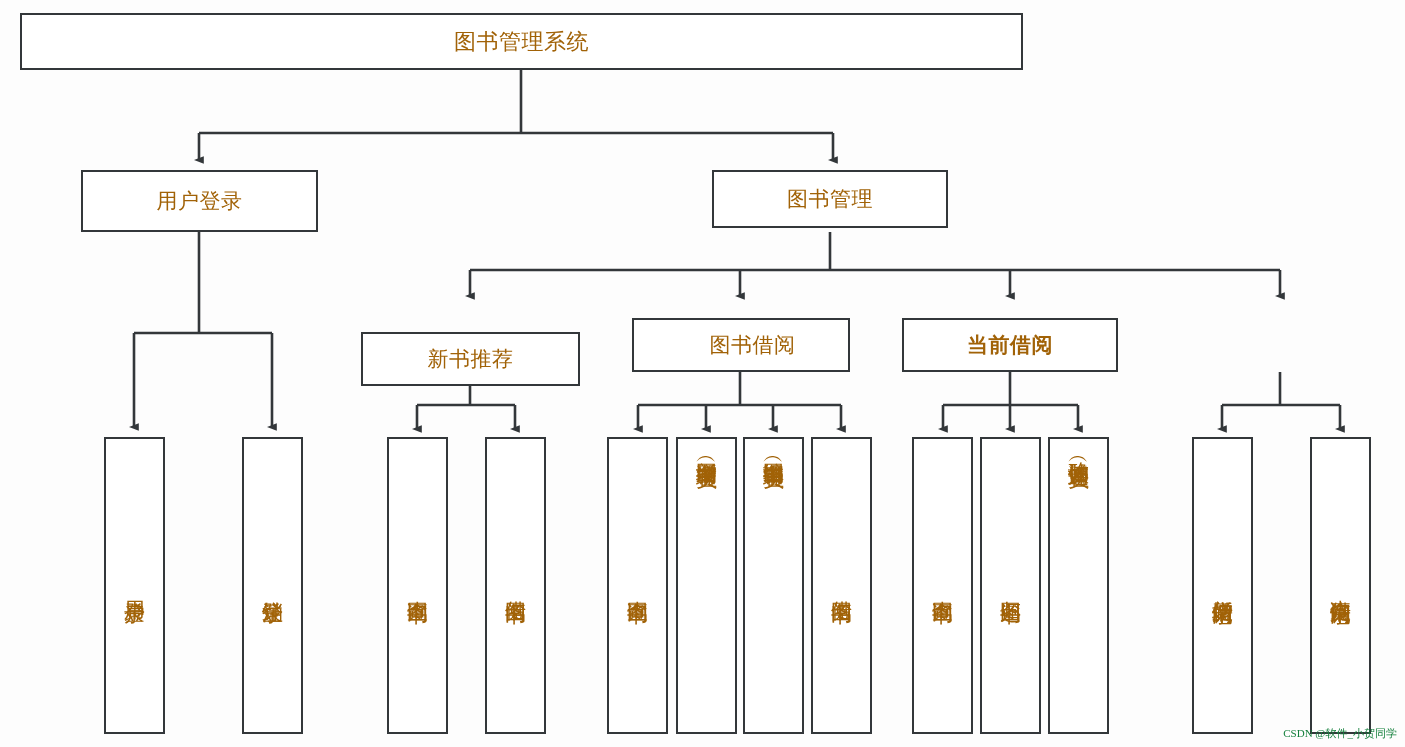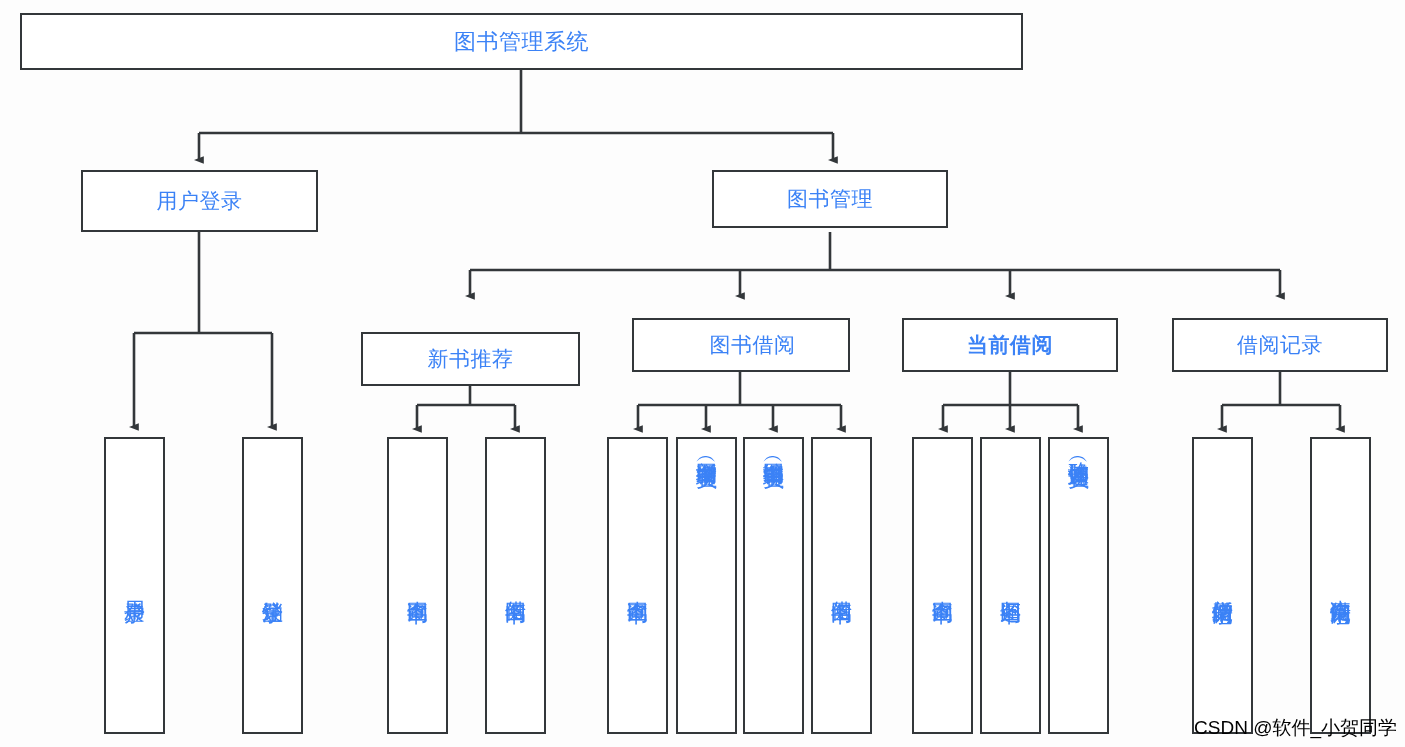--- a/index.html
+++ b/index.html
@@ -31,21 +31,21 @@
     position: absolute;
     box-sizing: border-box;
     background: #ffffff;
     border: 2px solid #33373a;
     display: flex;
     align-items: center;
     justify-content: center;
     z-index: 3;
   }
   .node .label {
-    color: #3b82f6;
+    color: #a16207;
     text-align: left;
     line-height: 1.18;
     letter-spacing: 0.5px;
   }
   .node.horizontal .label {
     writing-mode: horizontal-tb;
     font-size: 21px;
   }
   .node.root .label {
     font-size: 22px;
@@ -64,24 +64,24 @@
     white-space: nowrap;
   }
   .node.vertical.centered {
     align-items: center;
     padding-top: 0;
   }
   .watermark {
     position: absolute;
     right: 8px;
     bottom: 6px;
-    font-size: 19px;
-    color: #000000;
+    font-size: 11px;
+    color: #15803d;
     z-index: 8;
-    font-family: Liberation Sans, sans-serif;
+    font-family: Liberation Serif, serif;
     white-space: nowrap;
     pointer-events: none;
   }
 </style>
 </head>
 <body>
 
 <div id="diagram-root">
 
   <svg id="edges" viewBox="0 0 1405 747">
@@ -151,23 +151,20 @@
   </div>
 
   <div class="node horizontal" style="left:632px; top:318px; width:218px; height:54px;padding-left:23px;">
     <span class="label">图书借阅</span>
   </div>
 
   <div class="node horizontal" style="left:902px; top:318px; width:216px; height:54px;font-weight:bold;">
     <span class="label">当前借阅</span>
   </div>
 
-  <div class="node horizontal" style="left:1172px; top:318px; width:216px; height:54px;">
-    <span class="label">借阅记录</span>
-  </div>
 
   <div class="node vertical centered" style="left:104px; top:437px; width:61px; height:297px;">
     <span class="label">用户登录</span>
   </div>
 
   <div class="node vertical centered" style="left:242px; top:437px; width:61px; height:297px;">
     <span class="label">注销登录</span>
   </div>
 
   <div class="node vertical centered" style="left:387px; top:437px; width:61px; height:297px;">

